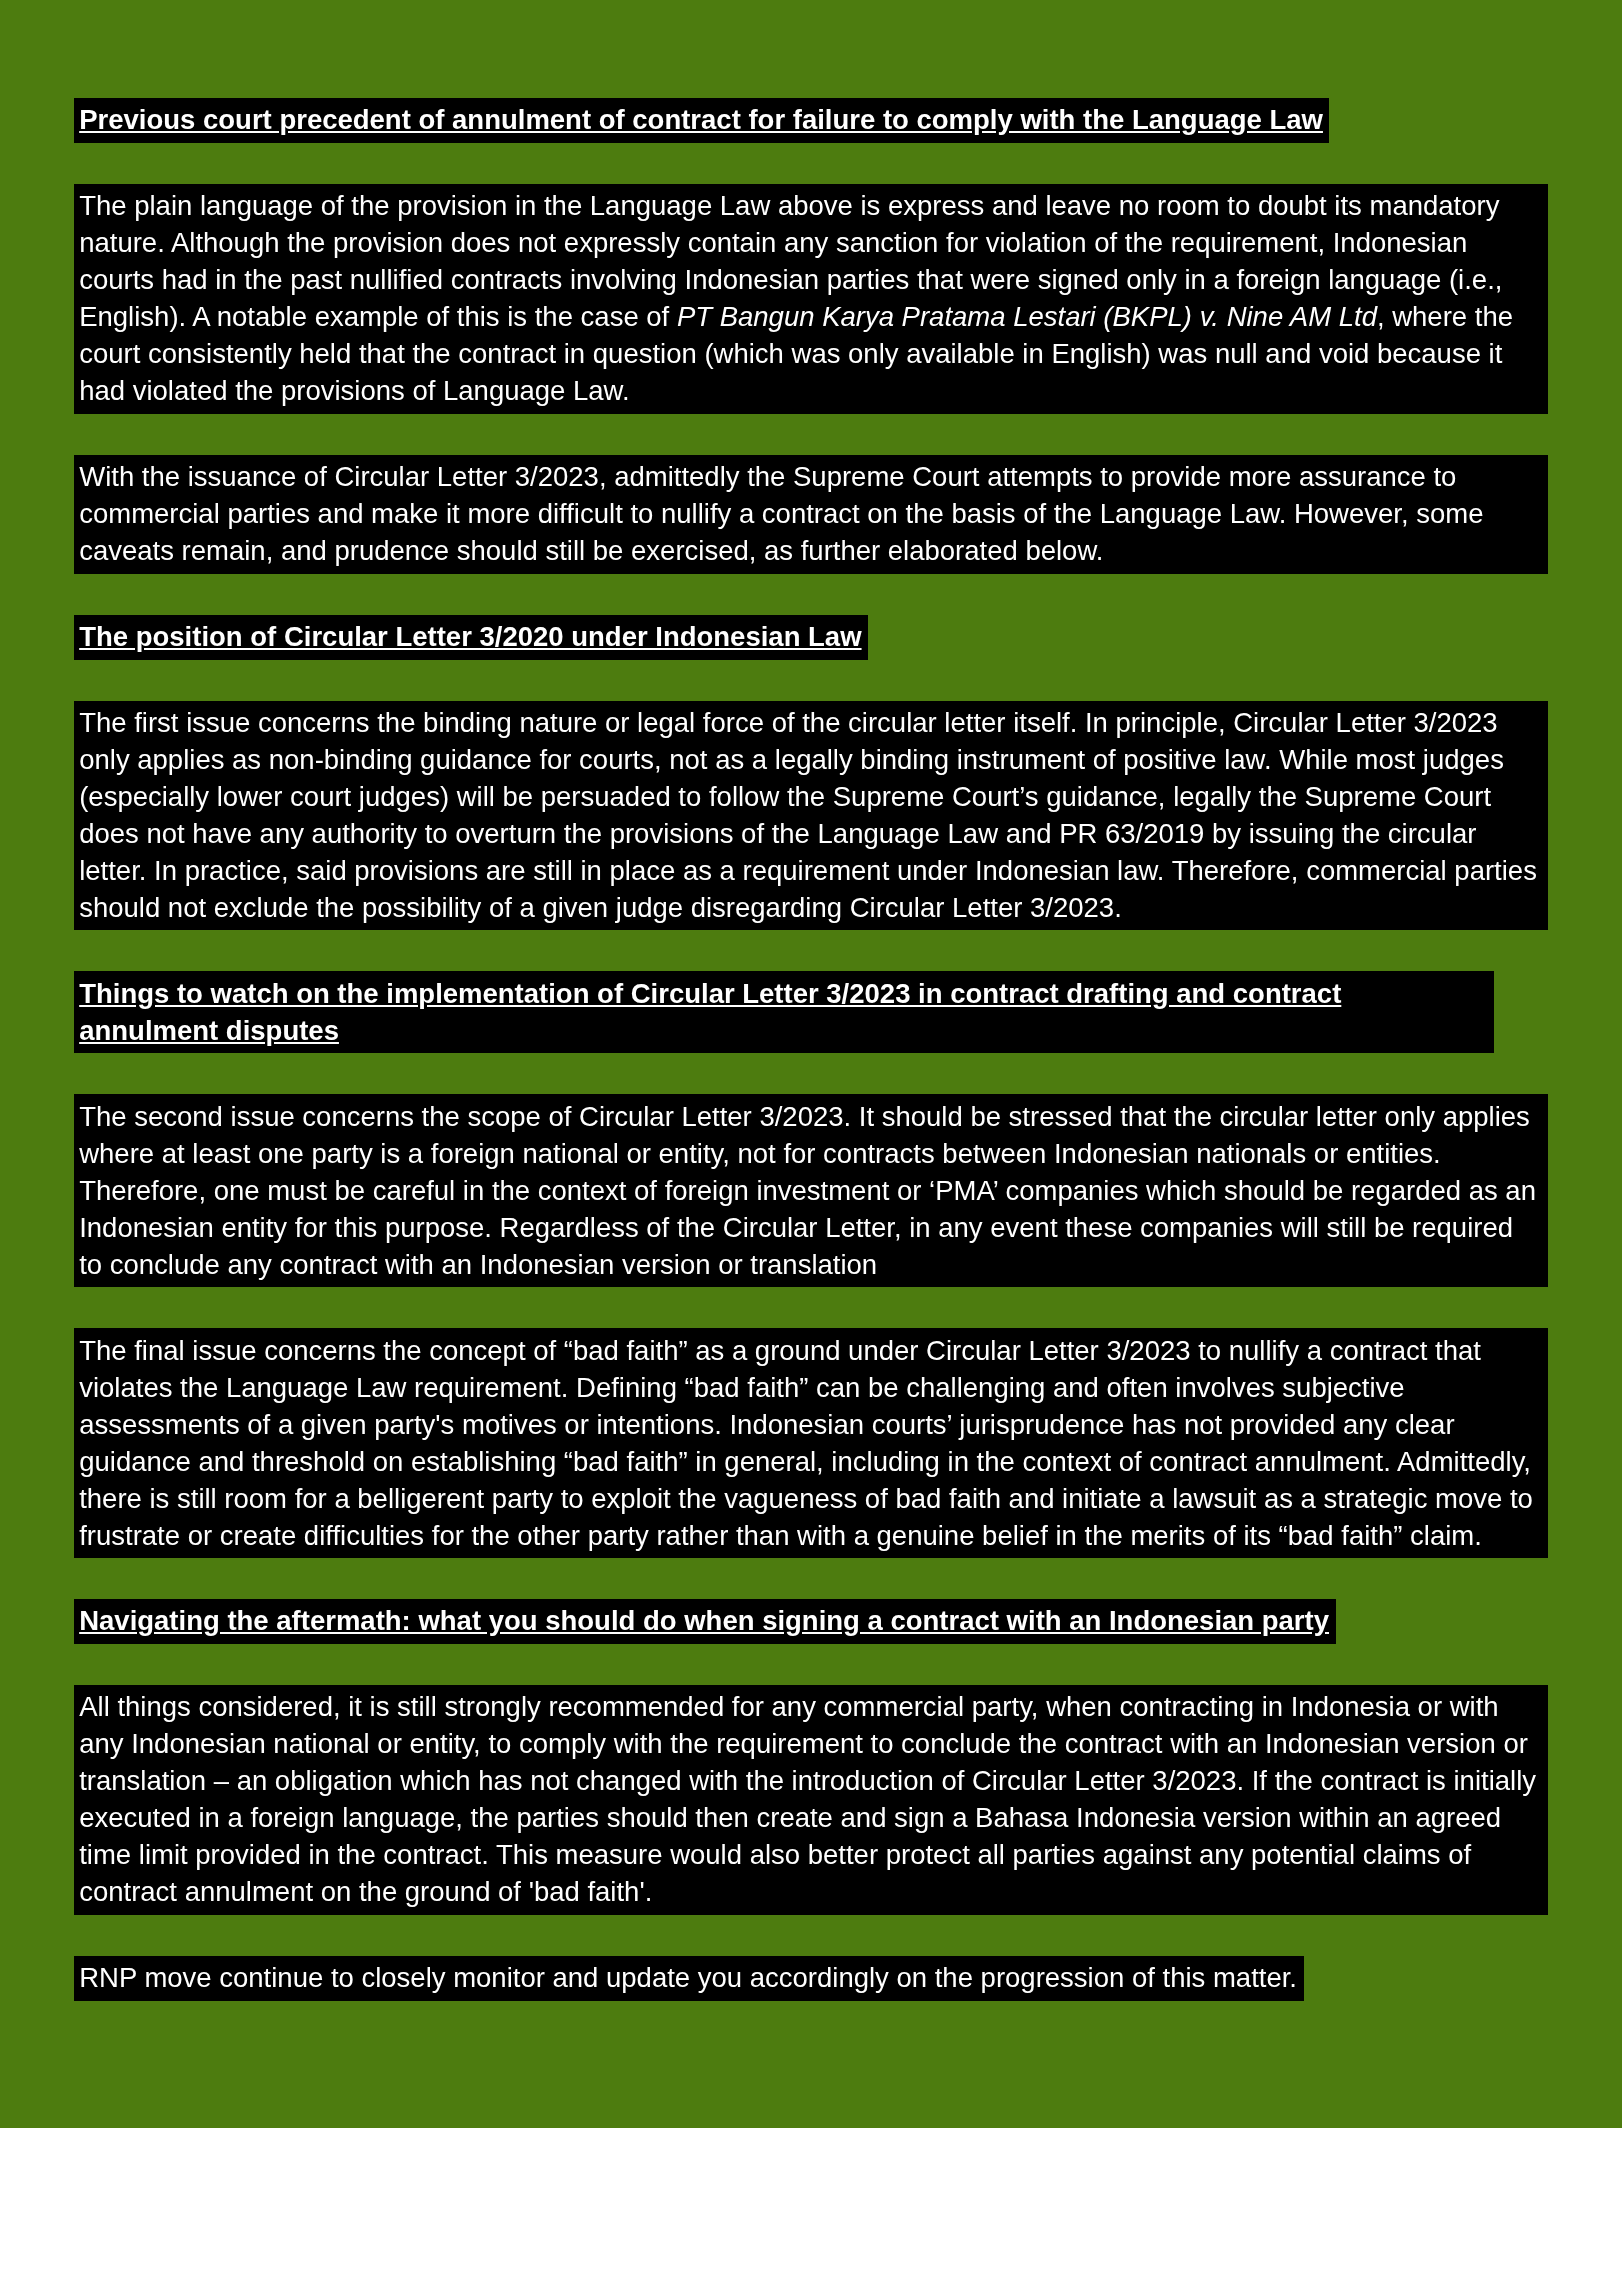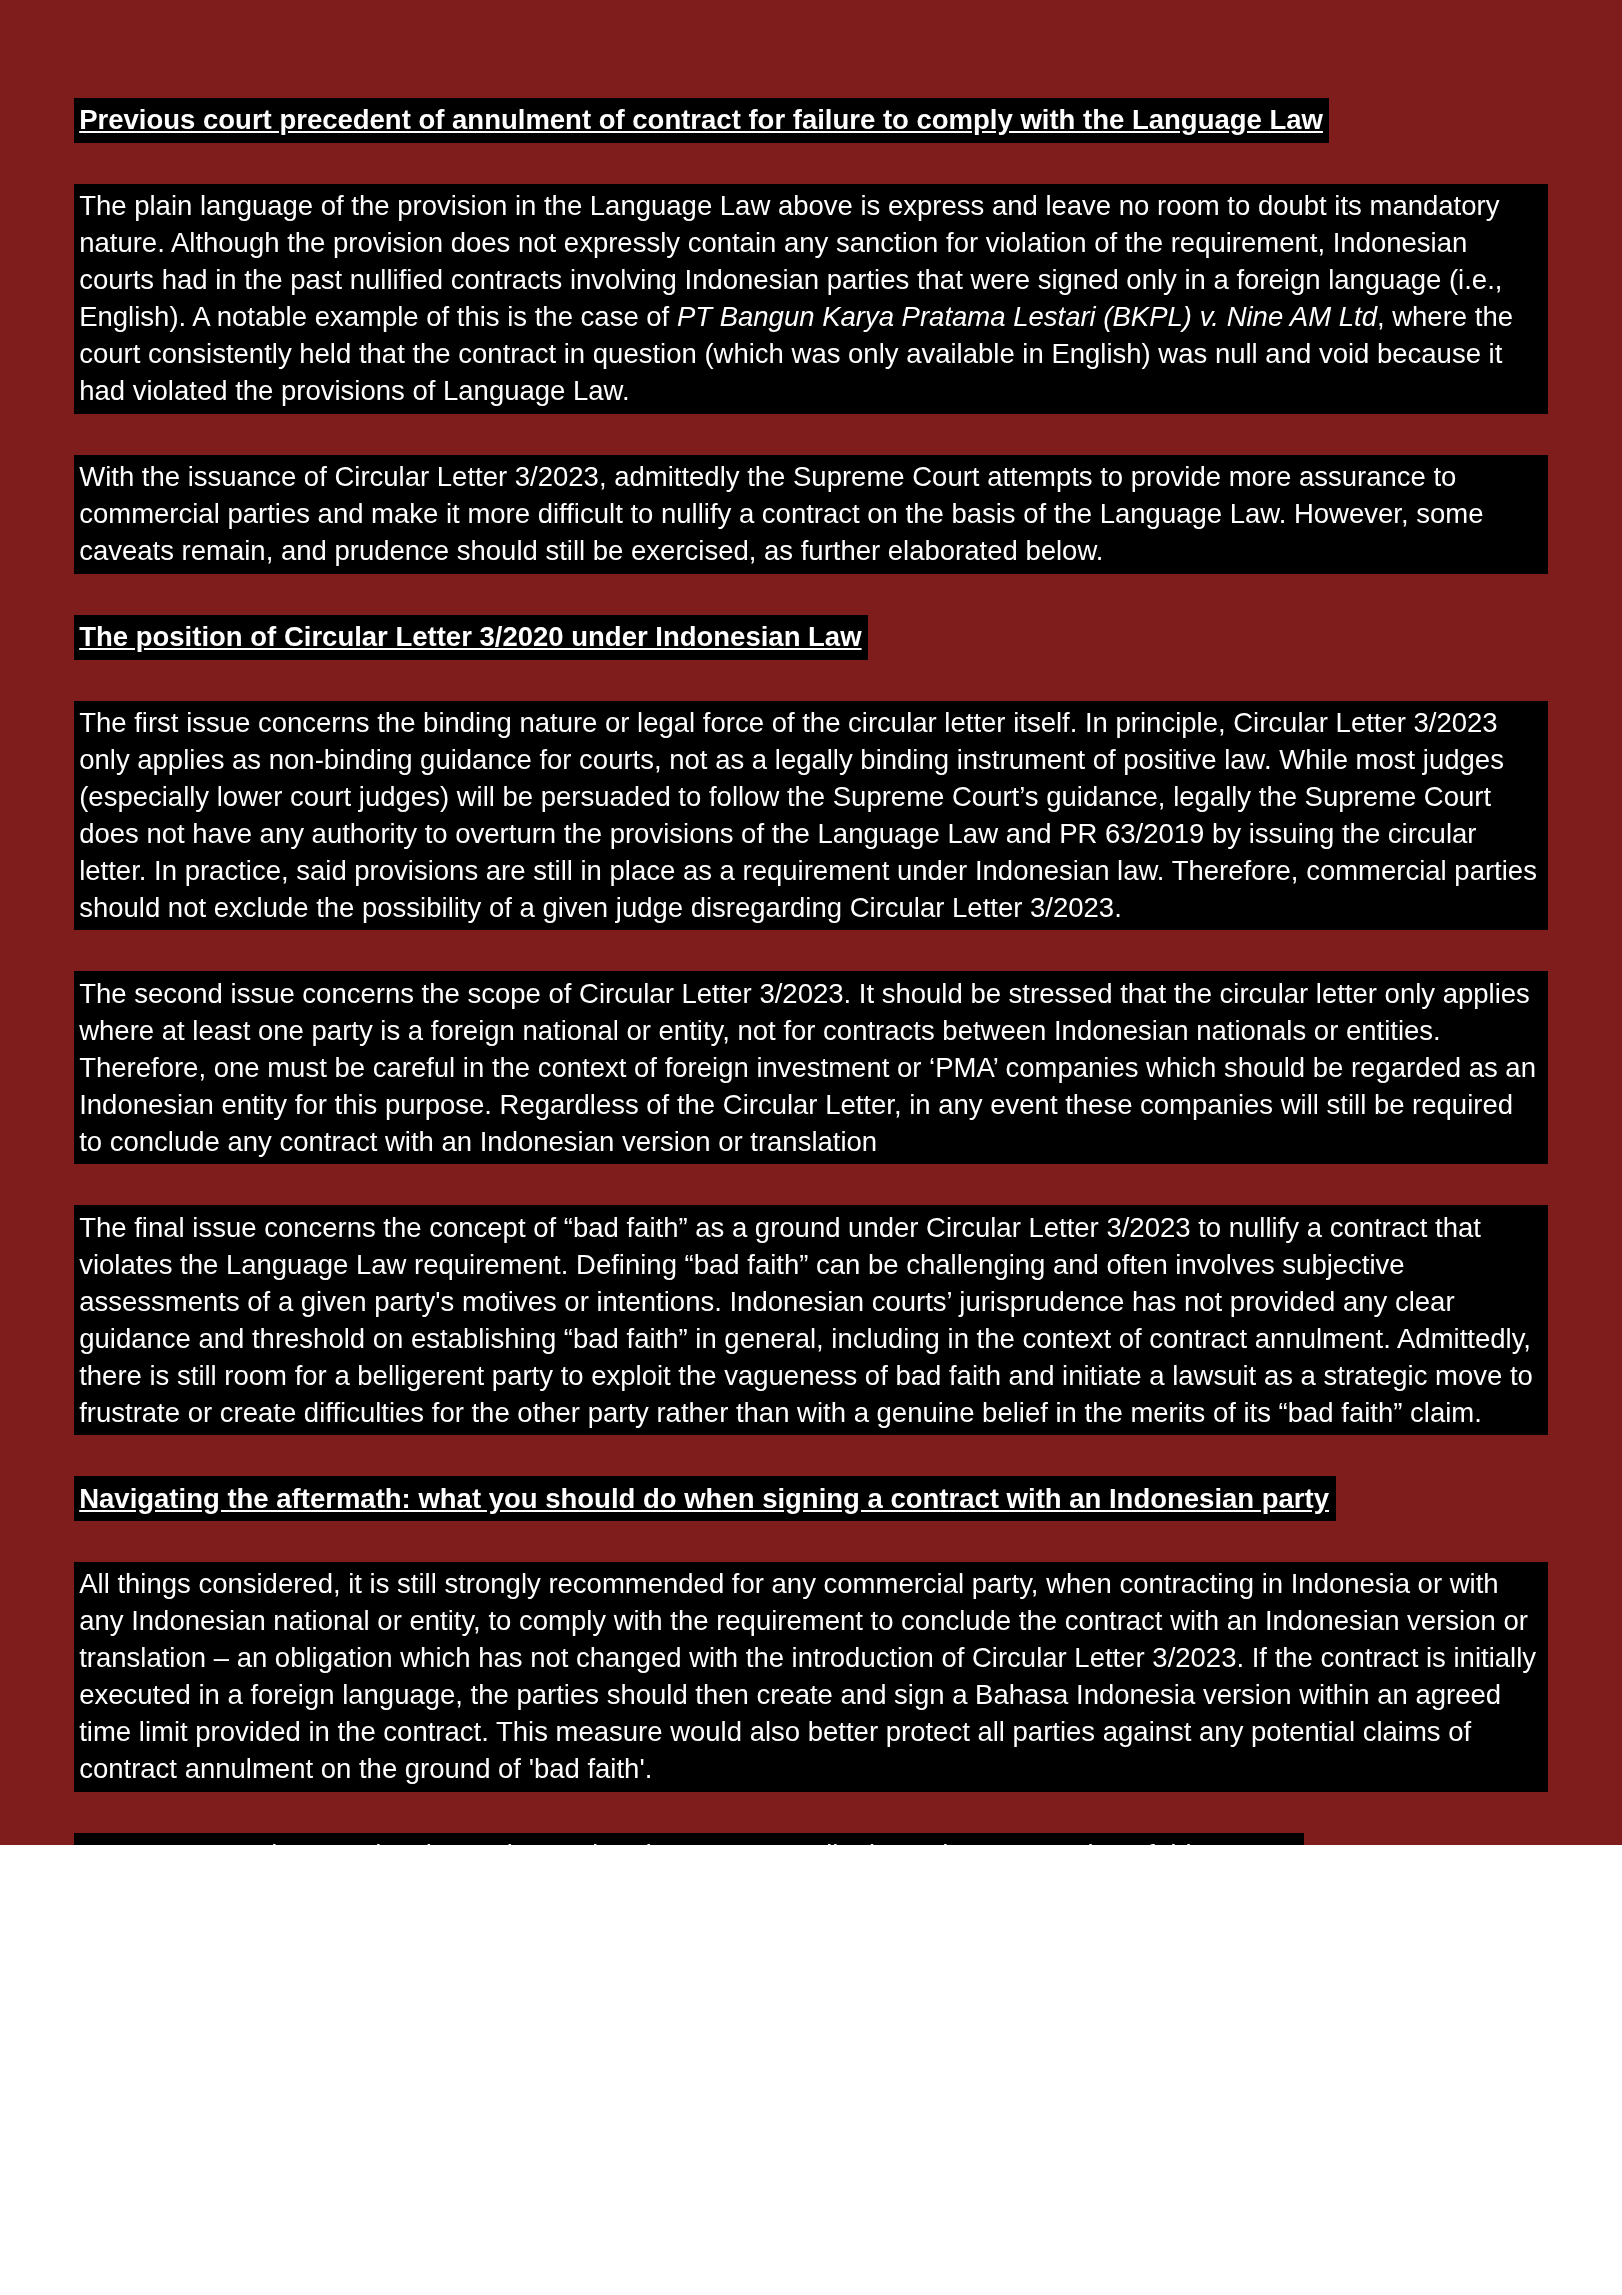--- a/index.html
+++ b/index.html
@@ -5,22 +5,22 @@
   html, body { margin: 0; padding: 0; }
   body {
     width: 1623px;
     height: 2295px;
     background: #ffffff;
     font-family: "Liberation Sans", sans-serif;
   }
   .page {
     position: relative;
     width: 1623px;
-    height: 1845px;
-    background: #7f1d1d;
+    height: 2128px;
+    background: #4d7c0f;
     overflow: hidden;
   }
   .content {
     position: absolute;
     left: 74px;
     top: 98px;
     width: 1474px;
   }
   
   .blk {
@@ -60,20 +60,21 @@
     <div class="blk para">
       <span>The plain language of the provision in the Language Law above is express and leave no room to doubt its mandatory nature. Although the provision does not expressly contain any sanction for violation of the requirement, Indonesian courts had in the past nullified contracts involving Indonesian parties that were signed only in a foreign language (i.e., English). A notable example of this is the case of </span><i class="it">PT Bangun Karya Pratama Lestari (BKPL) v. Nine AM Ltd</i><span>, where the court consistently held that the contract in question (which was only available in English) was null and void because it had violated the provisions of Language Law.</span>
     </div>
 
     <div class="blk para">With the issuance of Circular Letter 3/2023, admittedly the Supreme Court attempts to provide more assurance to commercial parties and make it more difficult to nullify a contract on the basis of the Language Law. However, some caveats remain, and prudence should still be exercised, as further elaborated below.</div>
 
     <div class="blk hd">The position of Circular Letter 3/2020 under Indonesian Law</div>
 
     <div class="blk para">The first issue concerns the binding nature or legal force of the circular letter itself. In principle, Circular Letter 3/2023 only applies as non-binding guidance for courts, not as a legally binding instrument of positive law. While most judges (especially lower court judges) will be persuaded to follow the Supreme Court’s guidance, legally the Supreme Court does not have any authority to overturn the provisions of the Language Law and PR 63/2019 by issuing the circular letter. In practice, said provisions are still in place as a requirement under Indonesian law. Therefore, commercial parties should not exclude the possibility of a given judge disregarding Circular Letter 3/2023.</div>
 
+    <div class="blk hd hd-block">Things to watch on the implementation of Circular Letter 3/2023 in contract drafting and contract annulment disputes</div>
 
     <div class="blk para">The second issue concerns the scope of Circular Letter 3/2023. It should be stressed that the circular letter only applies where at least one party is a foreign national or entity, not for contracts between Indonesian nationals or entities. Therefore, one must be careful in the context of foreign investment or ‘PMA’ companies which should be regarded as an Indonesian entity for this purpose. Regardless of the Circular Letter, in any event these companies will still be required to conclude any contract with an Indonesian version or translation</div>
 
     <div class="blk para">The final issue concerns the concept of “bad faith” as a ground under Circular Letter 3/2023 to nullify a contract that violates the Language Law requirement. Defining “bad faith” can be challenging and often involves subjective assessments of a given party's motives or intentions. Indonesian courts’ jurisprudence has not provided any clear guidance and threshold on establishing “bad faith” in general, including in the context of contract annulment. Admittedly, there is still room for a belligerent party to exploit the vagueness of bad faith and initiate a lawsuit as a strategic move to frustrate or create difficulties for the other party rather than with a genuine belief in the merits of its “bad faith” claim.</div>
 
     <div class="blk hd">Navigating the aftermath: what you should do when signing a contract with an Indonesian party</div>
 
     <div class="blk para">All things considered, it is still strongly recommended for any commercial party, when contracting in Indonesia or with any Indonesian national or entity, to comply with the requirement to conclude the contract with an Indonesian version or translation – an obligation which has not changed with the introduction of Circular Letter 3/2023. If the contract is initially executed in a foreign language, the parties should then create and sign a Bahasa Indonesia version within an agreed time limit provided in the contract. This measure would also better protect all parties against any potential claims of contract annulment on the ground of 'bad faith'.</div>
 
     <div class="blk fit">RNP move continue to closely monitor and update you accordingly on the progression of this matter.</div>

